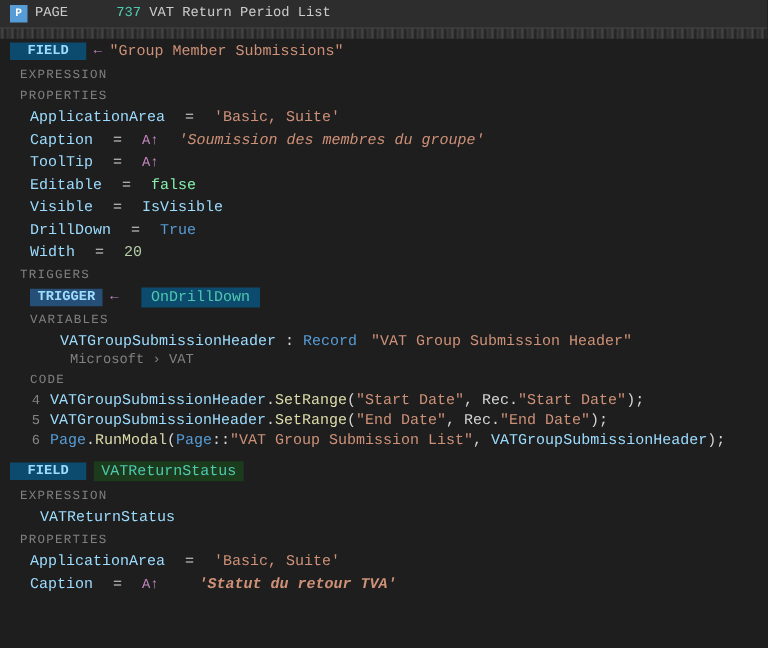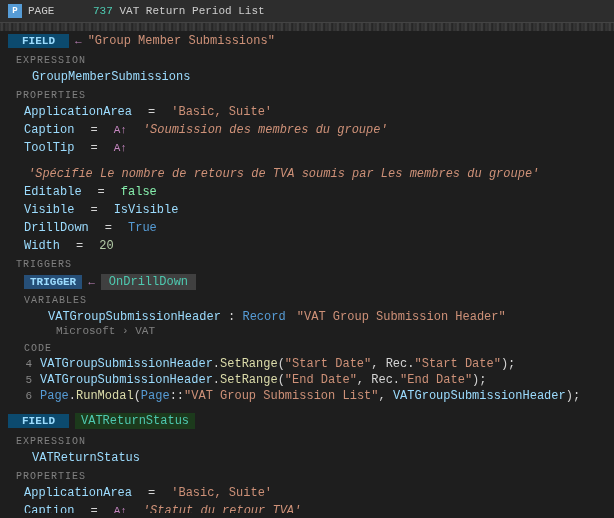--- a/index.html
+++ b/index.html
@@ -124,24 +124,25 @@
       padding: 2px 24px;
     }
     .kw-trigger {
       background: #264f78;
       color: #9cdcfe;
       padding: 1px 6px;
       font-size: 11px;
       font-weight: bold;
     }
     .trigger-name {
-      background: #404040;
+      background: #0c4a6e;
       color: #4ec9b0;
       padding: 1px 8px;
       font-size: 12px;
+      margin-left: 12px;
     }
 
     .variables-label {
       color: #808080;
       font-size: 10px;
       letter-spacing: 1px;
       padding: 3px 24px 2px;
       text-transform: uppercase;
     }
     .var-line {
@@ -209,42 +210,40 @@
 
 <div class="content">
 
   <div class="field-row">
     <span class="kw-field">FIELD</span>
     <span class="arrow">←</span>
     <span class="field-name-str">"Group Member Submissions"</span>
   </div>
 
   <div class="section-label">EXPRESSION</div>
-  <div class="expr-line">GroupMemberSubmissions</div>
 
   <div class="section-label">PROPERTIES</div>
 
   <div class="prop-line">
     <span class="prop-key">ApplicationArea</span>
     <span class="op">=</span>
     <span class="str-orange">'Basic, Suite'</span>
   </div>
 
   <div class="prop-line">
     <span class="prop-key">Caption</span>
     <span class="op">=</span>
     <span class="a-mark">A↑</span>
     <span style="margin-left:4px;" class="italic-str">'Soumission des membres du groupe'</span>
   </div>
 
   <div class="prop-line">
     <span class="prop-key">ToolTip</span>
     <span class="op">=</span>
     <span class="a-mark">A↑</span>
-    <span style="margin-left:4px;" class="italic-str">'Spécifie Le nombre de retours de TVA soumis par Les membres du groupe'</span>
   </div>
 
   <div class="prop-line">
     <span class="prop-key">Editable</span>
     <span class="op">=</span>
     <span class="kw-false">false</span>
   </div>
 
   <div class="prop-line">
     <span class="prop-key">Visible</span>
@@ -316,16 +315,16 @@
   <div class="prop-line">
     <span class="prop-key">ApplicationArea</span>
     <span class="op">=</span>
     <span class="str-orange">'Basic, Suite'</span>
   </div>
 
   <div class="prop-line">
     <span class="prop-key">Caption</span>
     <span class="op">=</span>
     <span class="a-mark">A↑</span>
-    <span style="margin-left:4px;" class="italic-str">'Statut du retour TVA'</span>
+    <span style="margin-left:20px;font-weight:bold;" class="italic-str">'Statut du retour TVA'</span>
   </div>
 
 </div>
 
 </body></html>

